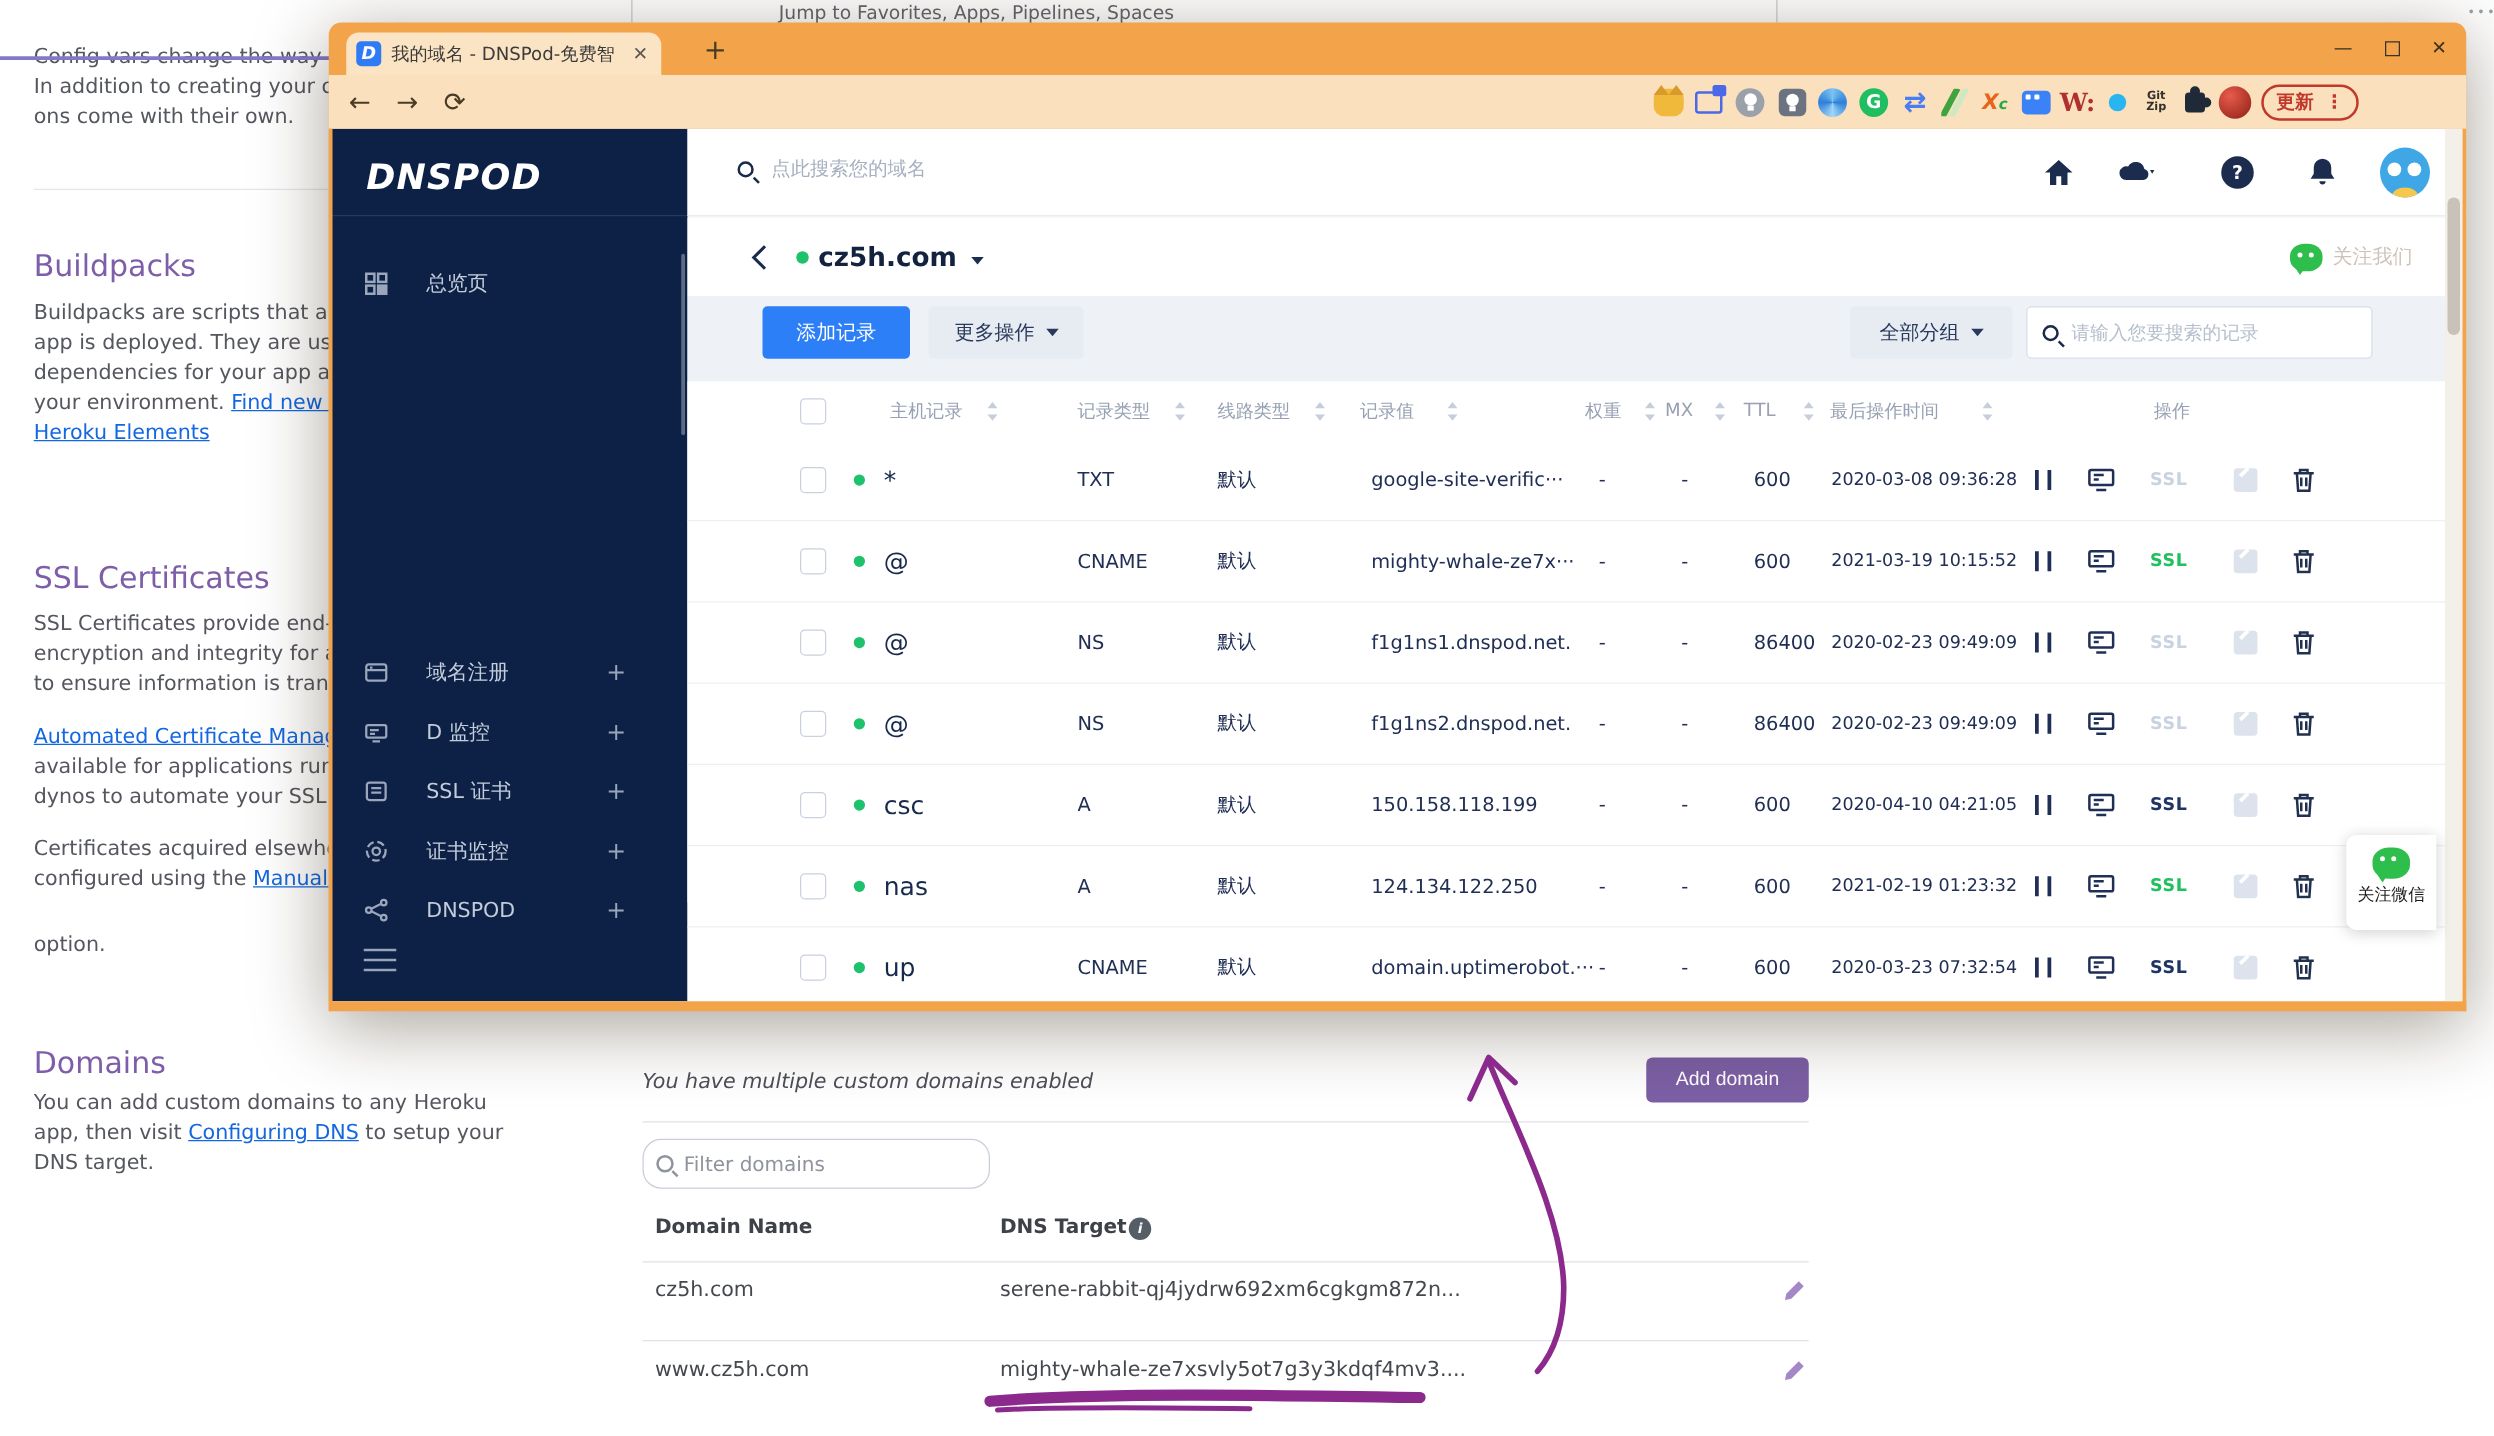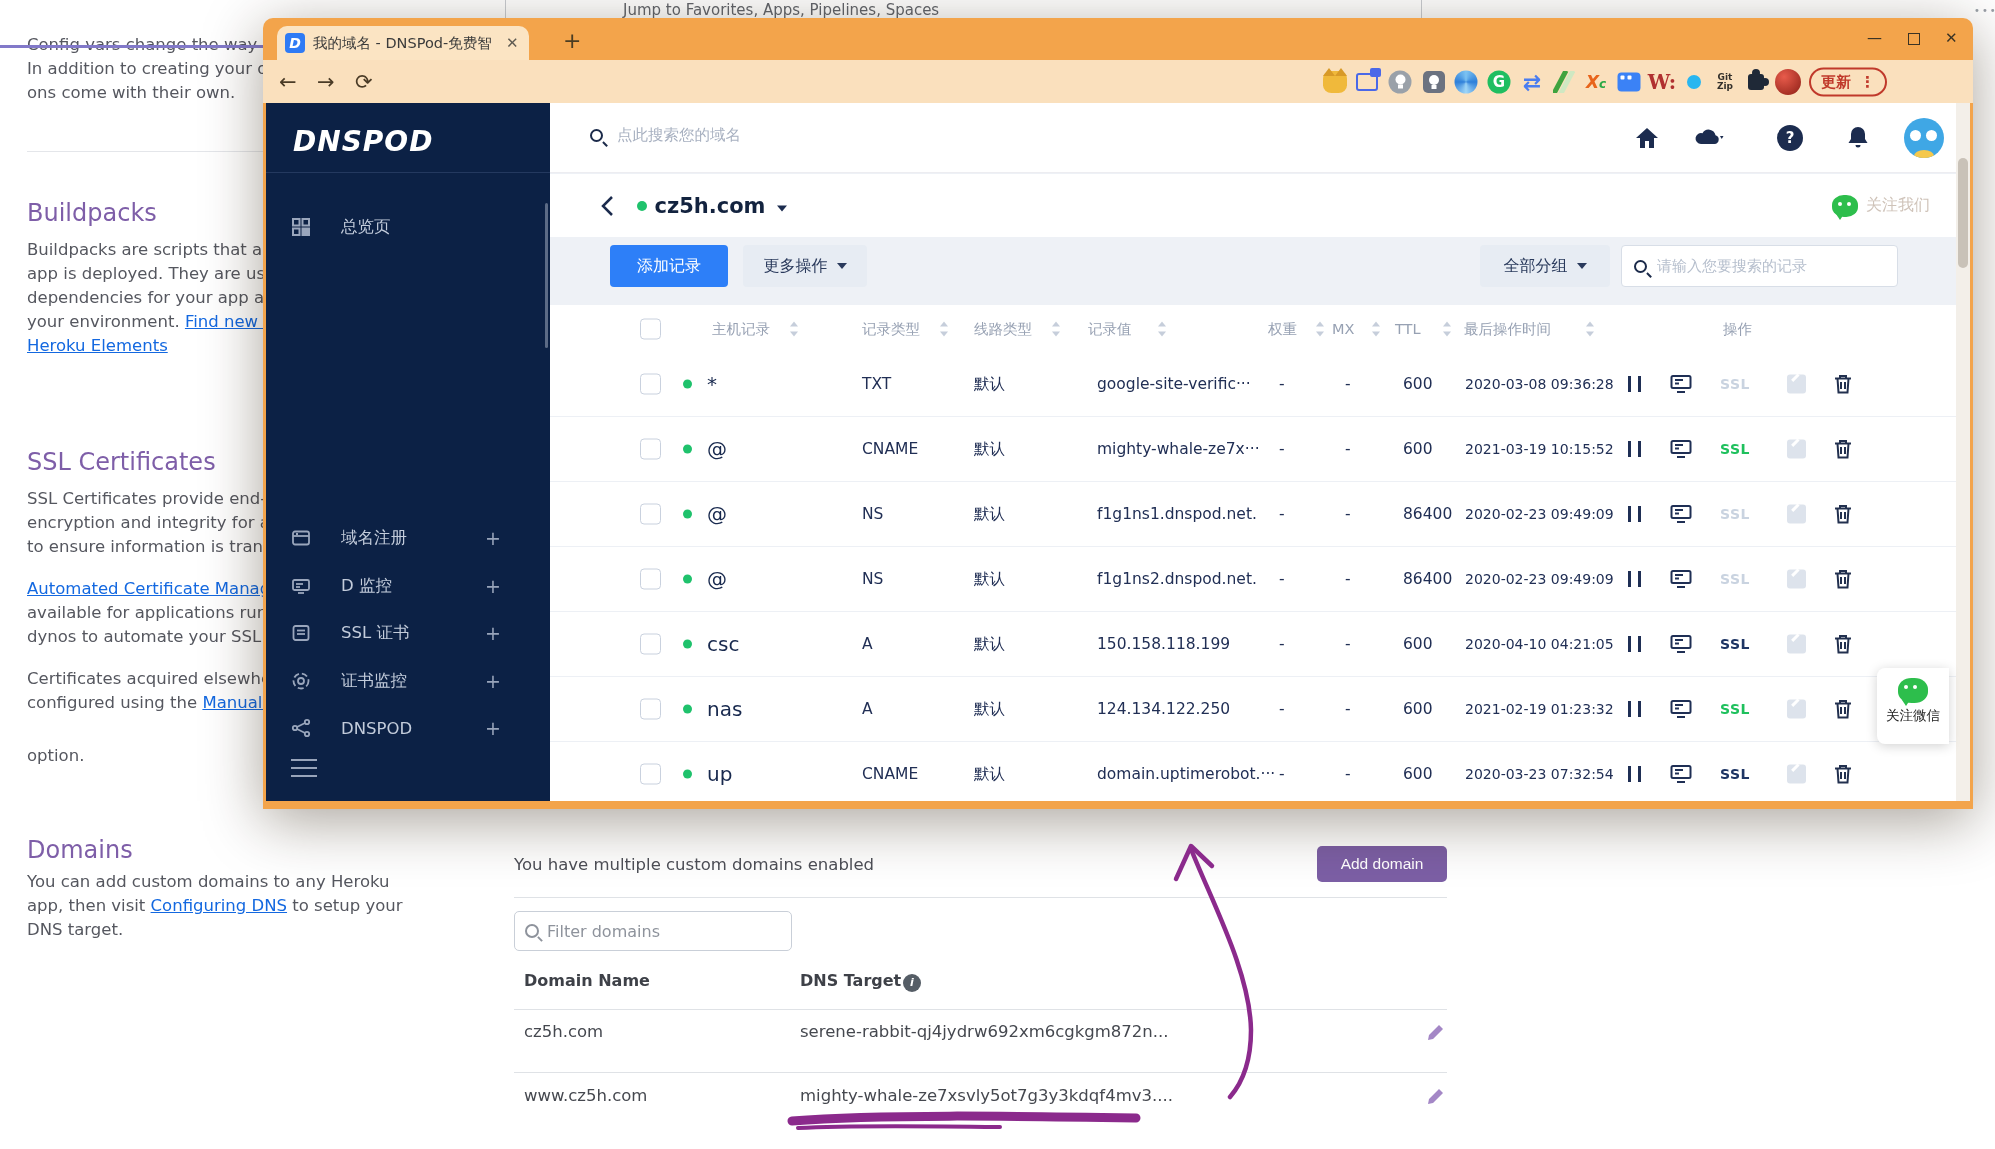--- a/index.html
+++ b/index.html
@@ -9,25 +9,25 @@
   
   .heroku { position:absolute; inset:0; z-index:1; background:#fff; }
   .hk-vline { position:absolute; top:0; height:18px; width:1px; background:#c9ccd1; }
   .hk-jump { position:absolute; top:1px; font-size:15px; color:#63666d; }
   .hk-dots { position:absolute; top:5px; left:1974px; color:#9aa0a8; font-size:10px; letter-spacing:2px; }
   .hk-topline { position:absolute; top:45px; left:0; width:520px; height:3px; background:#8279c9; }
   .hk-line { position:absolute; left:27px; font-size:16.5px; color:#55575f; white-space:nowrap; }
   .hk-h2 { position:absolute; left:27px; font-size:24px; color:#7e5ea8; font-weight:400; white-space:nowrap; }
   .hk-divider { position:absolute; left:27px; width:400px; height:1px; background:#e4e6ea; }
   .hk-link { color:#1368e0; text-decoration:underline; }
-  .hk-status { position:absolute; left:514px; top:855px; font-size:16.5px; color:#4d4f57; }
+  .hk-status { position:absolute; left:514px; top:855px; font-size:16.5px; color:#4d4f57;font-style:italic; }
   .hk-addbtn { position:absolute; left:1317px; top:846px; width:130px; height:36px; background:#7c5fa5; color:#fff;
                font-size:15.5px; border:none; border-radius:5px; cursor:pointer; }
   .hk-div2 { position:absolute; height:1px; background:#dfe2e6; left:514px; width:933px; }
-  .hk-filter { position:absolute; left:514px; top:911px; width:278px; height:40px; border:1px solid #c9cfd8; border-radius:5px;
+  .hk-filter { position:absolute; left:514px; top:911px; width:278px; height:40px; border:1px solid #c9cfd8; border-radius:15px;
                background:#fff; display:flex; align-items:center; padding:0 10px; gap:8px; }
   .hk-filter input { border:none; outline:none; font-size:16px; color:#42454f; width:100%; font-family:inherit; background:transparent; }
   .hk-filter input::placeholder { color:#8e939c; }
   .hk-colhead { position:absolute; font-size:16px; font-weight:bold; color:#3e4148; }
   .hk-cell { position:absolute; font-size:16.5px; color:#45484f; white-space:nowrap; }
   .info-badge { position:absolute; left:903px; top:974px; width:18px; height:18px; border-radius:50%; background:#555d66;
                 color:#fff; font-size:11px; font-weight:bold; text-align:center; line-height:18px; font-style:italic; }
   .hk-pencil { position:absolute; left:1424px; width:22px; height:22px; }
   .q-glyph { width:14px; height:14px; border:2px solid #8e939c; border-radius:50%; position:relative; flex:none; }
   .q-glyph::after { content:""; position:absolute; width:2px; height:6px; background:#8e939c; transform:rotate(-45deg); left:12px; top:10px; }

